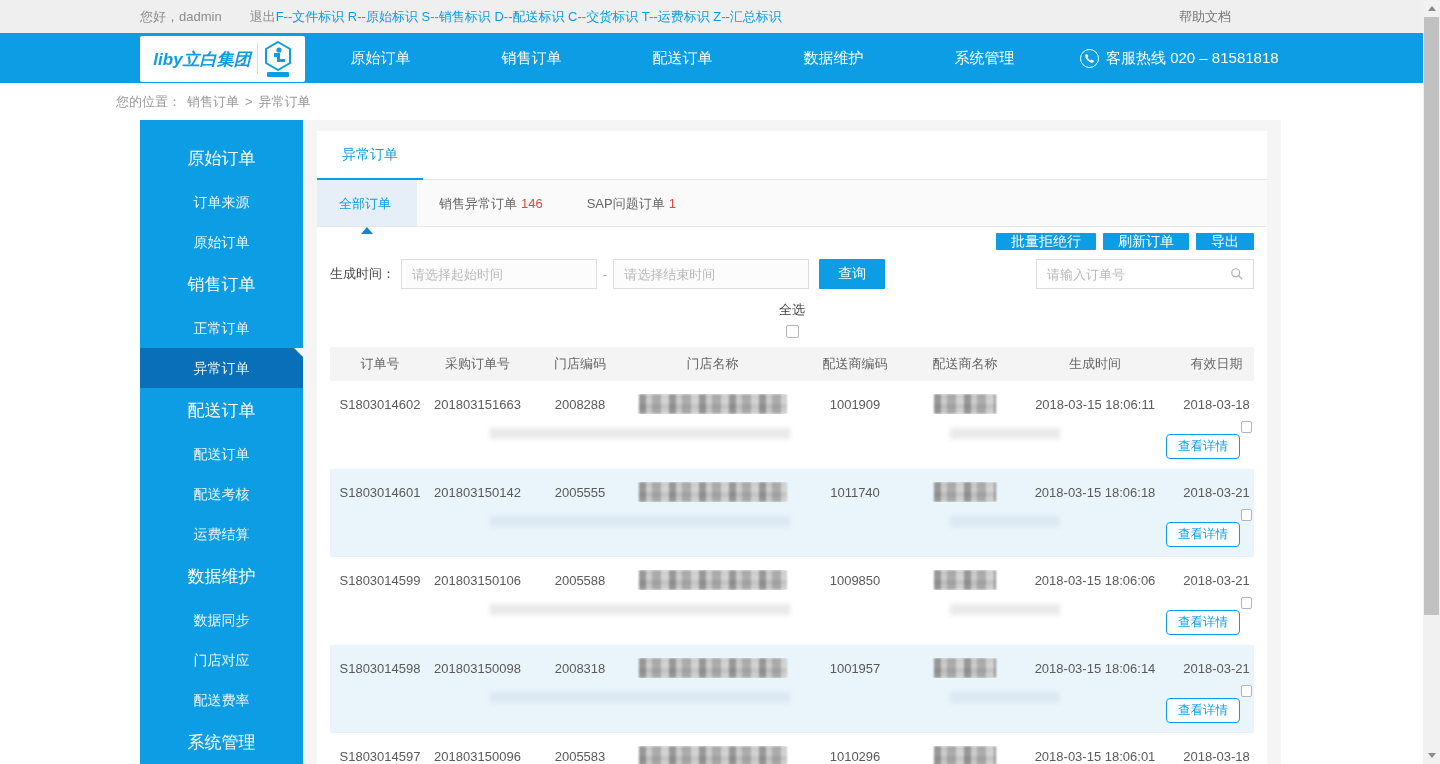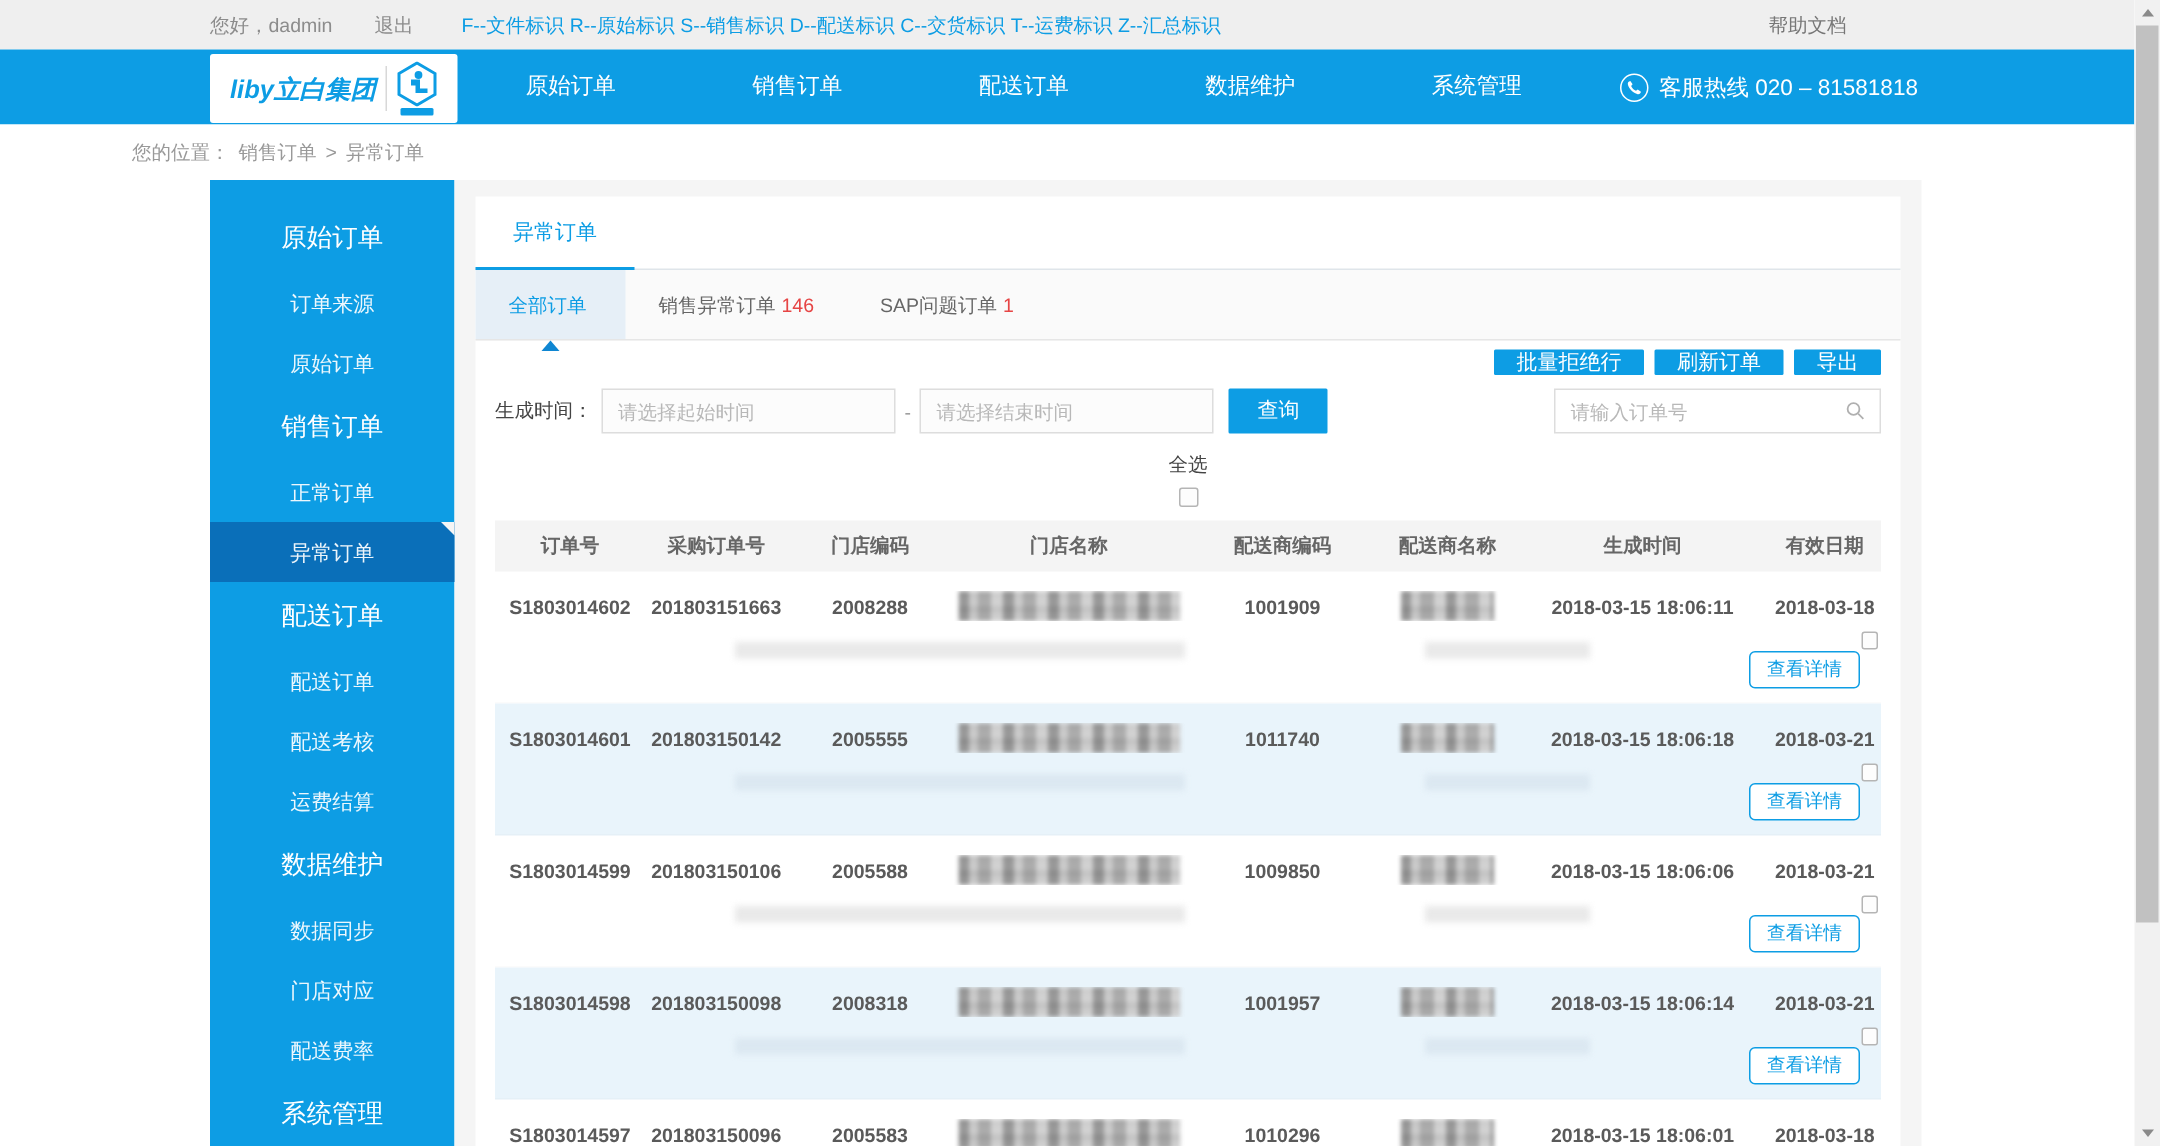--- a/index.html
+++ b/index.html
@@ -6,41 +6,41 @@
   html,body { width:1440px; height:764px; overflow:hidden; background:#fff;
     font-family:"Liberation Sans","DejaVu Sans",sans-serif; }
   body { position:relative; }
   .viewport { width:1423px; height:764px; overflow:hidden; }
 
   
   .topbar { height:33px; background:#efefef; display:flex; align-items:center;
     font-size:13px; color:#999; padding-left:140px; }
   .topbar .greeting { color:#8c8c8c; }
   .topbar .logout { color:#8c8c8c; margin-left:28px; cursor:pointer; }
-  .topbar .legend { color:#0d9de4; margin-left:32px; }
+  .topbar .legend { color:#0d9de4; }
   .topbar .spacer { flex:1; }
   .topbar .help { color:#777; margin-right:192px; cursor:pointer; }
 
   
   .navbar { height:50px; background:#0d9de4; display:flex; align-items:center; }
   .logo-box { width:165px; height:46px; background:#fff; margin-left:140px; margin-top:2px;
     border-radius:2px; display:flex; align-items:center; justify-content:center; gap:6px; }
   .logo-text { color:#0d9de4; font-weight:bold; font-size:17px; letter-spacing:0; font-style:italic; }
   .logo-sep { width:1px; height:30px; background:#d8d8d8; }
   .logo-hex { display:flex; flex-direction:column; align-items:center; }
   .logo-hex .caption-bar { width:22px; height:5px; background:#0d9de4; border-radius:1px; margin-top:1px; }
   .nav-menu { display:flex; }
   .nav-item { width:151px; text-align:center; color:#fff; font-size:15px; line-height:50px; cursor:pointer; }
   .nav-phone { display:flex; align-items:center; gap:7px; color:#fff; font-size:15px; margin-left:20px; }
   .phone-circle { width:19px; height:19px; border:1.5px solid #fff; border-radius:50%;
     display:flex; align-items:center; justify-content:center; }
 
   
   .breadcrumb { height:37px; background:#fff; display:flex; align-items:center;
-    padding-left:88px; font-size:13px; color:#999; gap:6px; }
+    padding-left:116px; font-size:13px; color:#999; gap:6px; }
 
   
   .page { display:flex; margin-left:140px; width:1141px; height:644px; }
   .sidebar { width:163px; background:#0d9de4; padding-top:16px; flex-shrink:0; }
   .side-entry { text-align:center; color:#fff; cursor:pointer; position:relative; }
   .side-entry.header { height:46px; line-height:46px; font-size:17px; }
   .side-entry.item { height:40px; line-height:40px; font-size:14px; color:rgba(255,255,255,.92); }
   .side-entry.item.active { background:#0a6fb9; }
   .side-entry.item.active::after { content:""; position:absolute; right:0; top:0;
     border-left:9px solid transparent; border-top:9px solid #f5f5f5; }
@@ -86,21 +86,21 @@
 
   
   .select-all { display:flex; justify-content:flex-end; align-items:center; gap:6px;
     padding:0 13px 9px; font-size:13px; color:#444;flex-direction:column; }
   .checkbox { width:13px; height:13px; border:1px solid #b5b5b5; background:#fdfdfd;
     border-radius:2px; display:inline-block; cursor:pointer; }
 
   
   .order-table { margin:0 13px; }
   .t-header, .drow { display:grid;
-    grid-template-columns:100px 95px 110px 155px 130px 90px 170px 73px;font-weight:bold; }
+    grid-template-columns:100px 95px 110px 155px 130px 90px 170px 73px; }
   .t-header { background:#f4f4f4; height:34px; align-items:center; }
   .t-header .th { text-align:center; font-size:13px; color:#666; }
   .record { position:relative; }
   .record.alt { background:#e9f4fb; }
   .record { border-bottom:1px solid rgba(0,0,0,0.015); }
   .drow { height:46px; align-items:center; }
   .drow .td { text-align:center; font-size:13px; color:#5a5a5a; overflow:hidden; }
   .arow { height:41px; position:relative; }
   .btn-detail { position:absolute; right:14px; top:7px; height:25px; padding:0 11px;
     background:#fff; border:1px solid #0d9de4; color:#0d9de4; font-size:12.5px;

